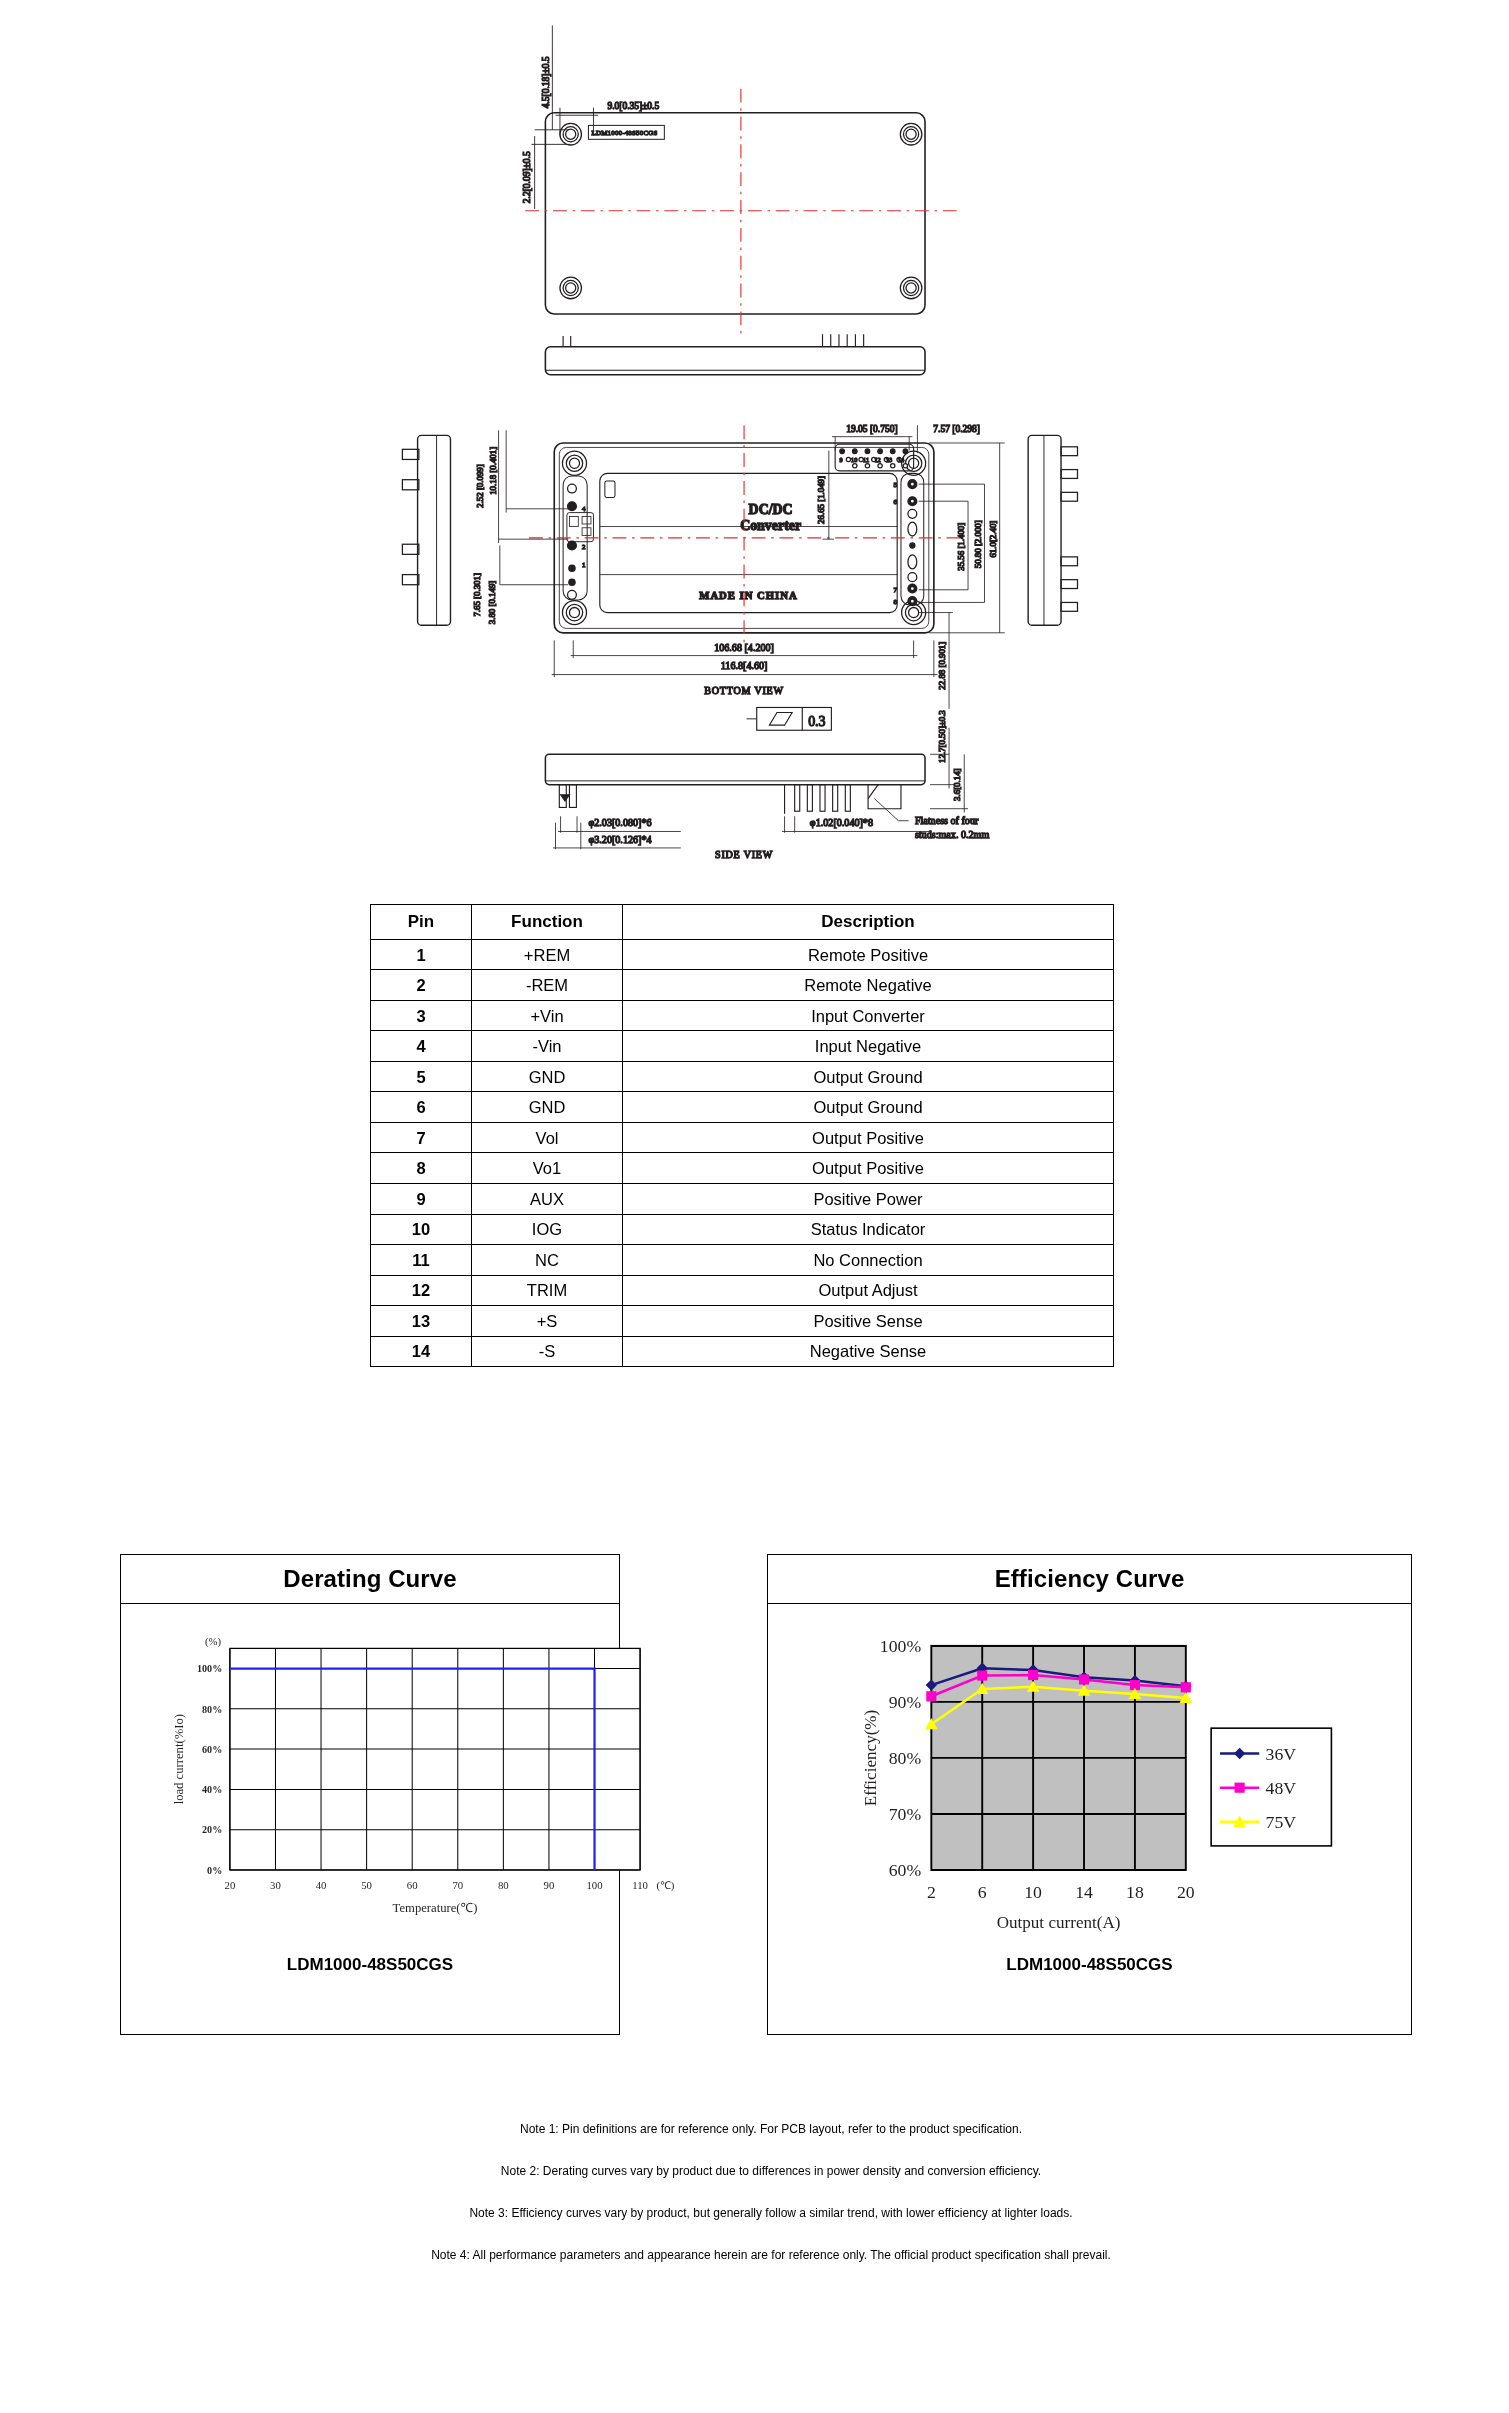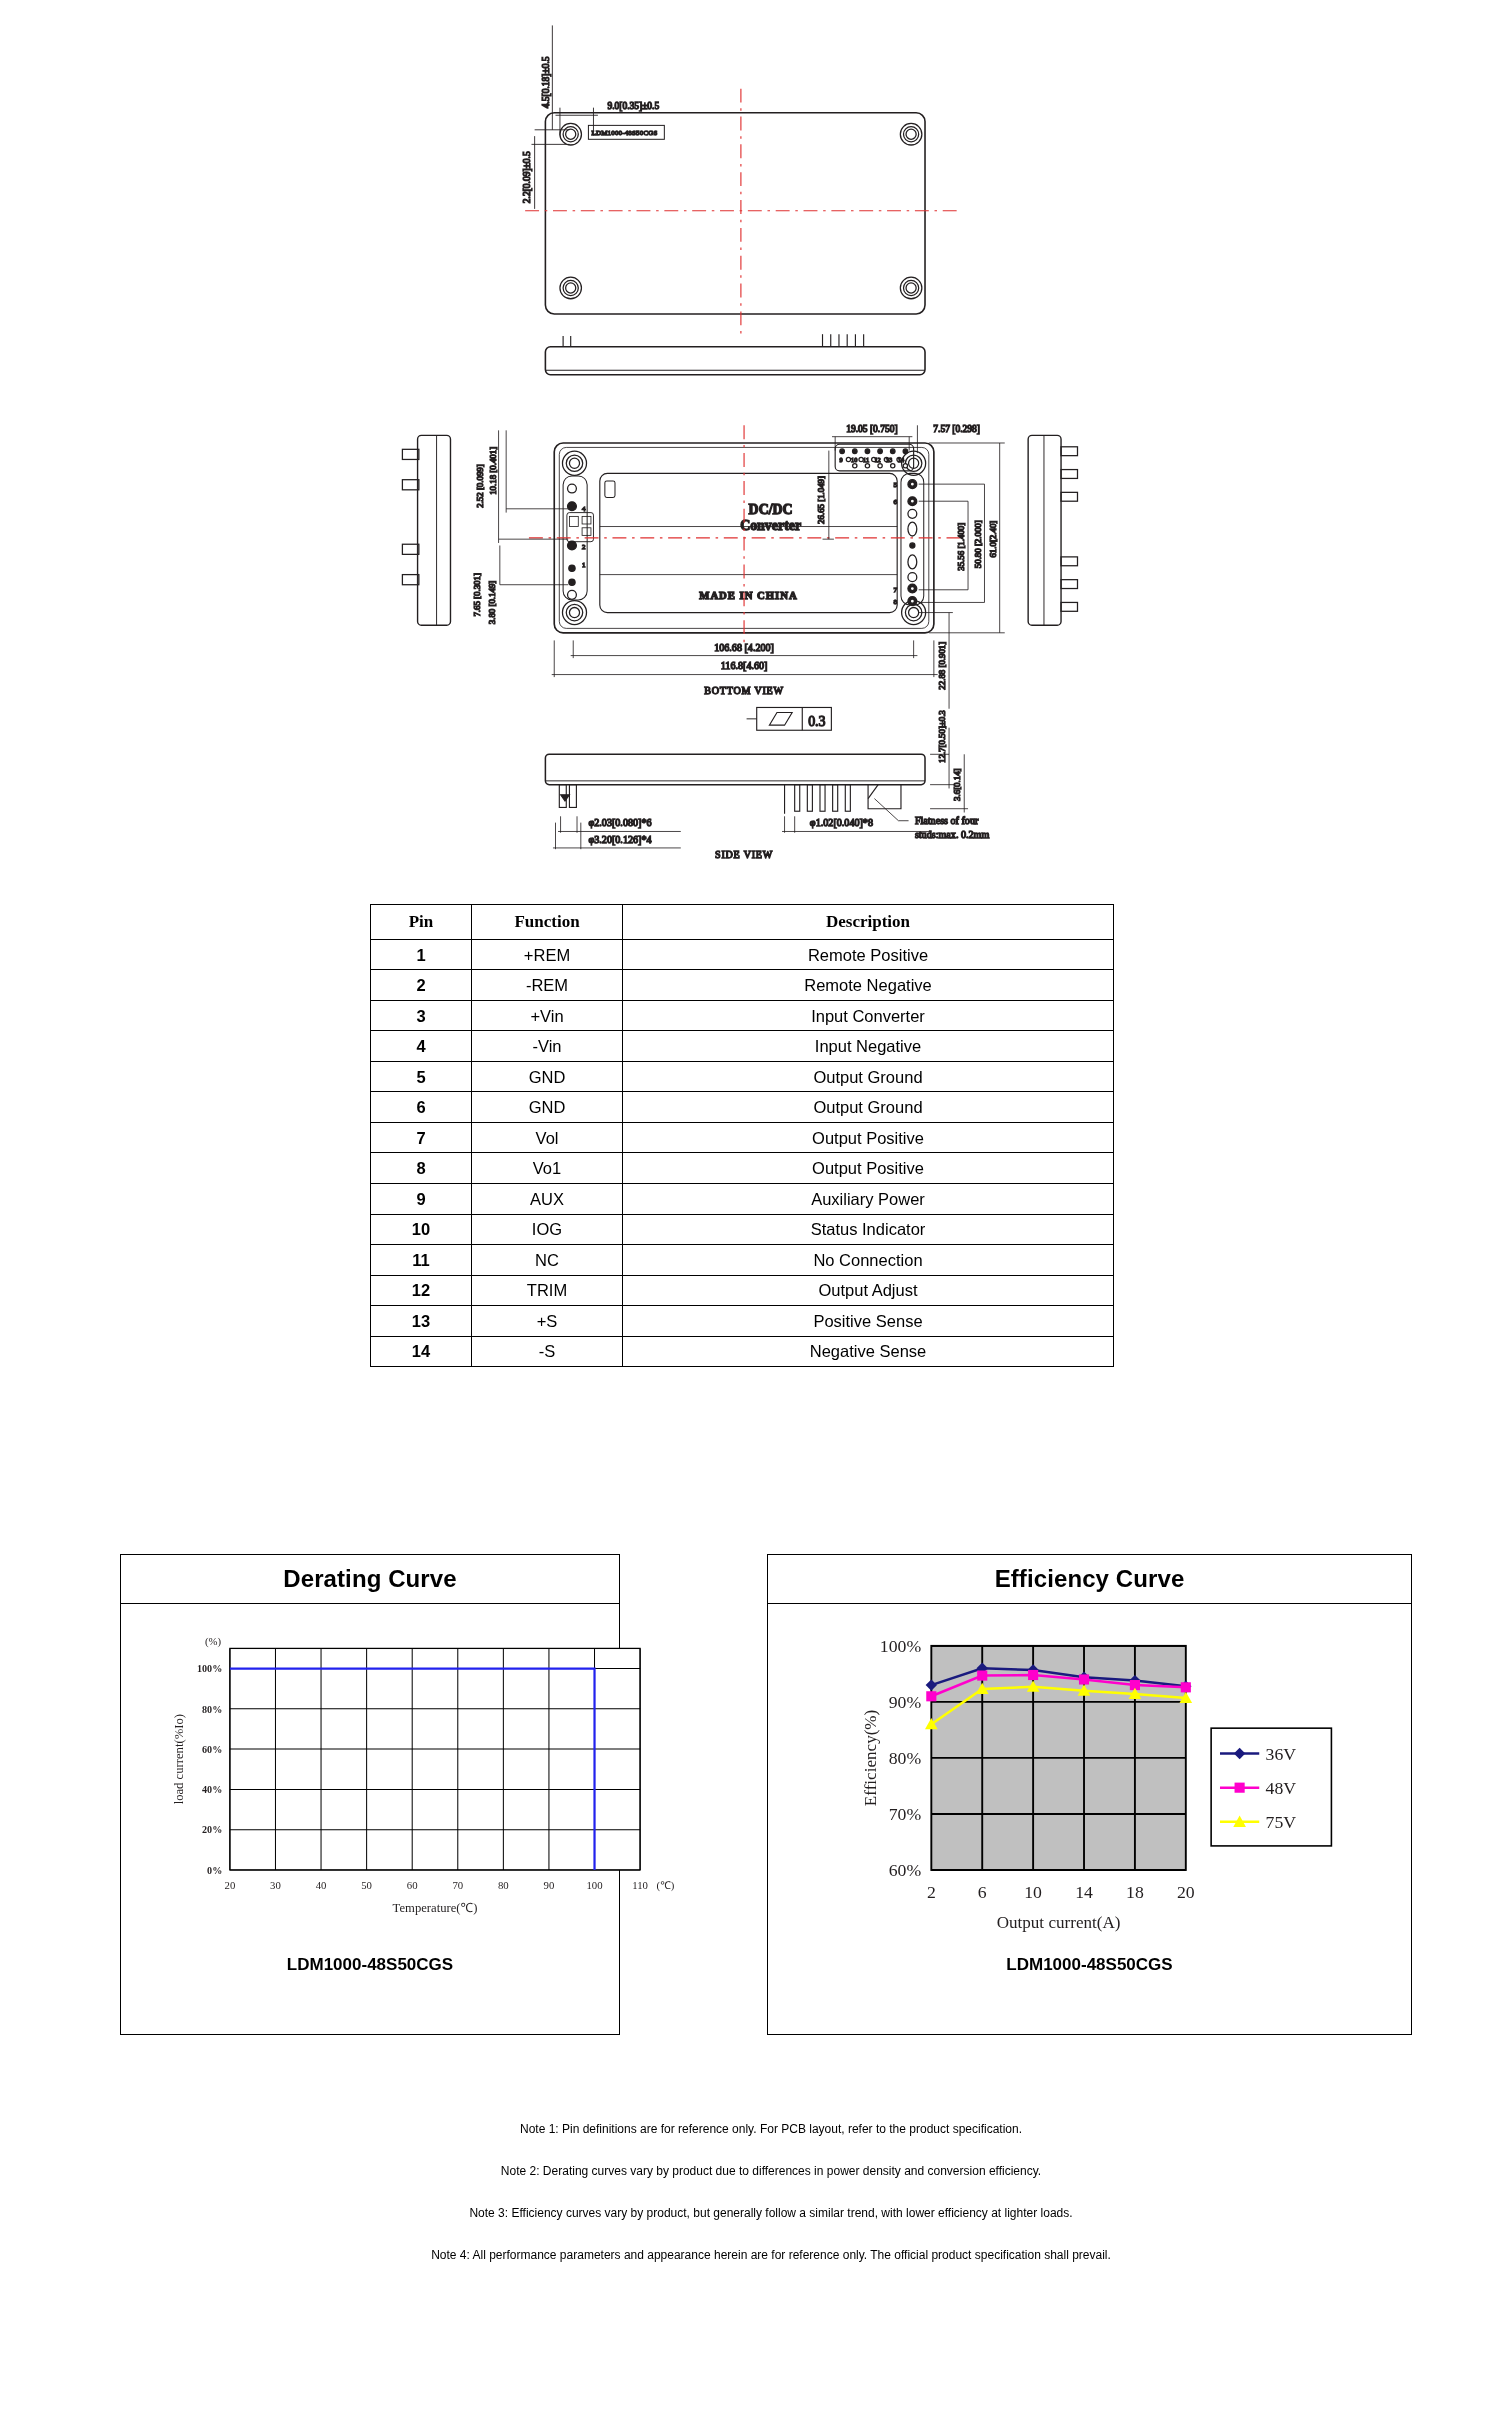--- a/index.html
+++ b/index.html
@@ -25,21 +25,21 @@
     border-collapse:collapse; width:100%;
     font-size:16.5px;
   }
   table.pin-table th, table.pin-table td {
     border:1.3px solid #000;
     text-align:center;
     padding:5.7px 2.5px;
     font-weight:normal;
     line-height:1.1;
   }
-  table.pin-table thead th { font-weight:bold; font-size:17px; padding:7.6px 2.5px;font-family:Liberation Serif, serif; }
+  table.pin-table thead th { font-weight:bold; font-size:17px; padding:7.6px 2.5px; }
   table.pin-table td.pin-num { font-weight:bold; width:101px; }
   table.pin-table td.pin-fn { width:151px; }
 
   
   .chart-panel {
     position:absolute;
     border:1.9px solid #000;
     background:#fff;
   }
   #panel-derating { left:120px; top:1554px; width:500px; height:481px; }
@@ -424,21 +424,21 @@
           <td>Output Positive</td>
         </tr>
         <tr>
           <td class="pin-num">8</td>
           <td class="pin-fn">Vo1</td>
           <td>Output Positive</td>
         </tr>
         <tr>
           <td class="pin-num">9</td>
           <td class="pin-fn">AUX</td>
-          <td>Auxiliary Power</td>
+          <td>Positive Power</td>
         </tr>
         <tr>
           <td class="pin-num">10</td>
           <td class="pin-fn">IOG</td>
           <td>Status Indicator</td>
         </tr>
         <tr>
           <td class="pin-num">11</td>
           <td class="pin-fn">NC</td>
           <td>No Connection</td>

